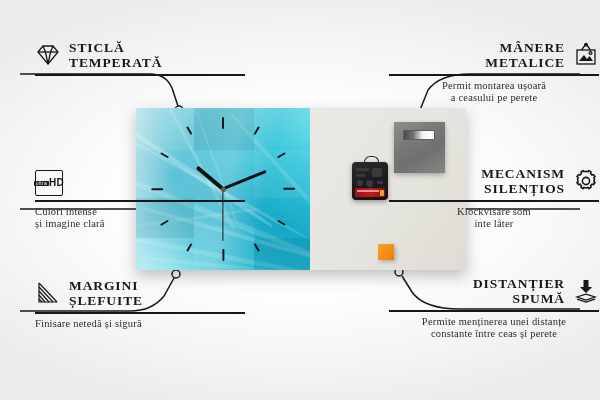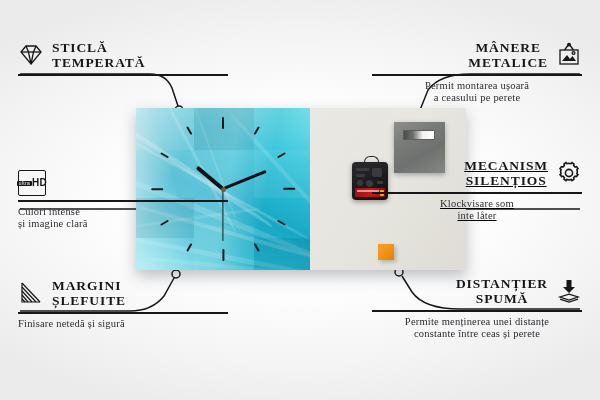--- a/index.html
+++ b/index.html
@@ -85,49 +85,49 @@
   }
   .battery .tip{position:absolute;right:1px;top:1.5px;width:4px;height:6px;background:#e8a72a;border-radius:1px;}
   .battery .txt{position:absolute;left:2px;top:2px;width:22px;height:2px;background:rgba(255,255,255,.55);}
   .spacer{
     position:absolute;left:68px;top:136px;width:16px;height:16px;
     background:linear-gradient(135deg,#f7a12a 0%,#ef8f12 60%,#e0820a 100%);
     box-shadow:2px 2px 4px rgba(0,0,0,.22);
   }
 
   
-  .feat{position:absolute;width:210px;}
+  .feat{position:absolute;width:210px;margin-left:17px;}
   .feat .head{display:flex;align-items:center;gap:8px;}
   .feat .ttl{
     font-family:"Liberation Serif", serif;font-weight:bold;
     font-size:13.5px;line-height:15px;letter-spacing:.9px;color:#17171a;
     text-transform:uppercase;
   }
   .feat .rule{height:1.6px;background:#17171a;margin:4px 0 4px;}
   .feat .sub{
     font-family:"Liberation Serif", serif;font-size:10.5px;line-height:12.5px;
     color:#2c2c30;letter-spacing:.2px;
   }
   .ico{width:26px;height:26px;flex:0 0 26px;color:#17171a;}
   .ico svg{display:block;width:26px;height:26px;}
 
   .left .head{justify-content:flex-start;}
   .left .ttl{text-align:left;}
   .left .sub{text-align:left;}
   .right{text-align:right;}
   .right .head{justify-content:flex-end;}
-  .right .ttl{text-align:center;}
+  .right .ttl{text-align:right;}
   .right .sub{text-align:center;}
 
   
   #f-sticla{left:18px;top:40px;}
   #f-hd{left:18px;top:170px;}
   #f-margini{left:18px;top:278px;}
   #f-manere{left:372px;top:40px;}
-  #f-mecanism{left:372px;top:158px;text-decoration:underline;}
+  #f-mecanism{left:372px;top:166px;}
   #f-distantier{left:372px;top:276px;}
 
   .hdbadge{
     width:26px;height:24px;border:1.6px solid #17171a;border-radius:2px;
     display:flex;align-items:center;justify-content:center;line-height:1;
   }
   .hdbadge .u{font-size:5px;letter-spacing:.3px;background:#17171a;color:#fff;padding:0 2px;border-radius:1px;font-family:"Liberation Sans",sans-serif;}
   .hdbadge .h{font-size:10px;font-weight:bold;font-family:"Liberation Sans",sans-serif;letter-spacing:.3px;}
 </style>
 </head>

